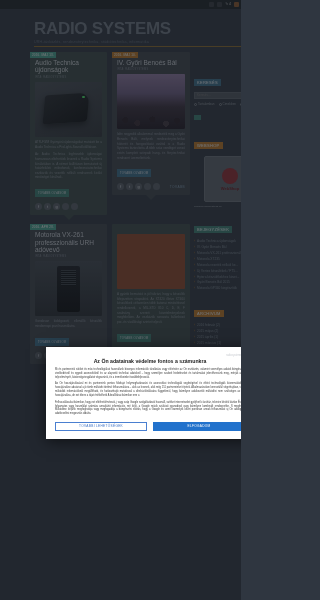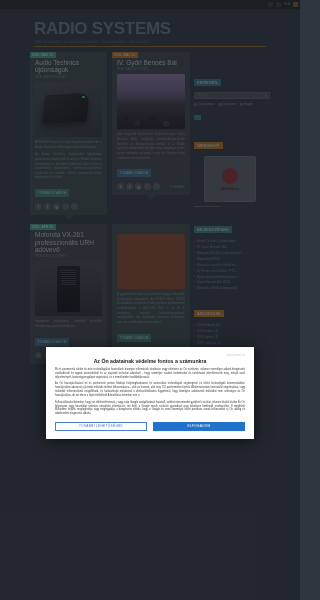--- a/index.html
+++ b/index.html
@@ -3,21 +3,21 @@
 <meta charset="utf-8">
 <title>Radio Systems</title>
 <style>
   * { box-sizing: border-box; margin: 0; padding: 0; }
   html, body {
     width: 300px; height: 600px;
     overflow: hidden;
     background: #2f3640;
     font-family: "Liberation Sans", sans-serif;
   }
-  #page { position: relative; width: 300px; height: 600px; overflow: hidden; }
+  #page { position: relative; width: 241px; height: 600px; overflow: hidden; }
 
   
   #site { position: absolute; inset: 0; background: #333a45; }
 
   
   .adminbar {
     position: absolute; top: 0; left: 0; right: 0; height: 9px;
     background: #23282d; display: flex; align-items: center;
     justify-content: flex-end; padding-right: 2px; gap: 3px;
   }

